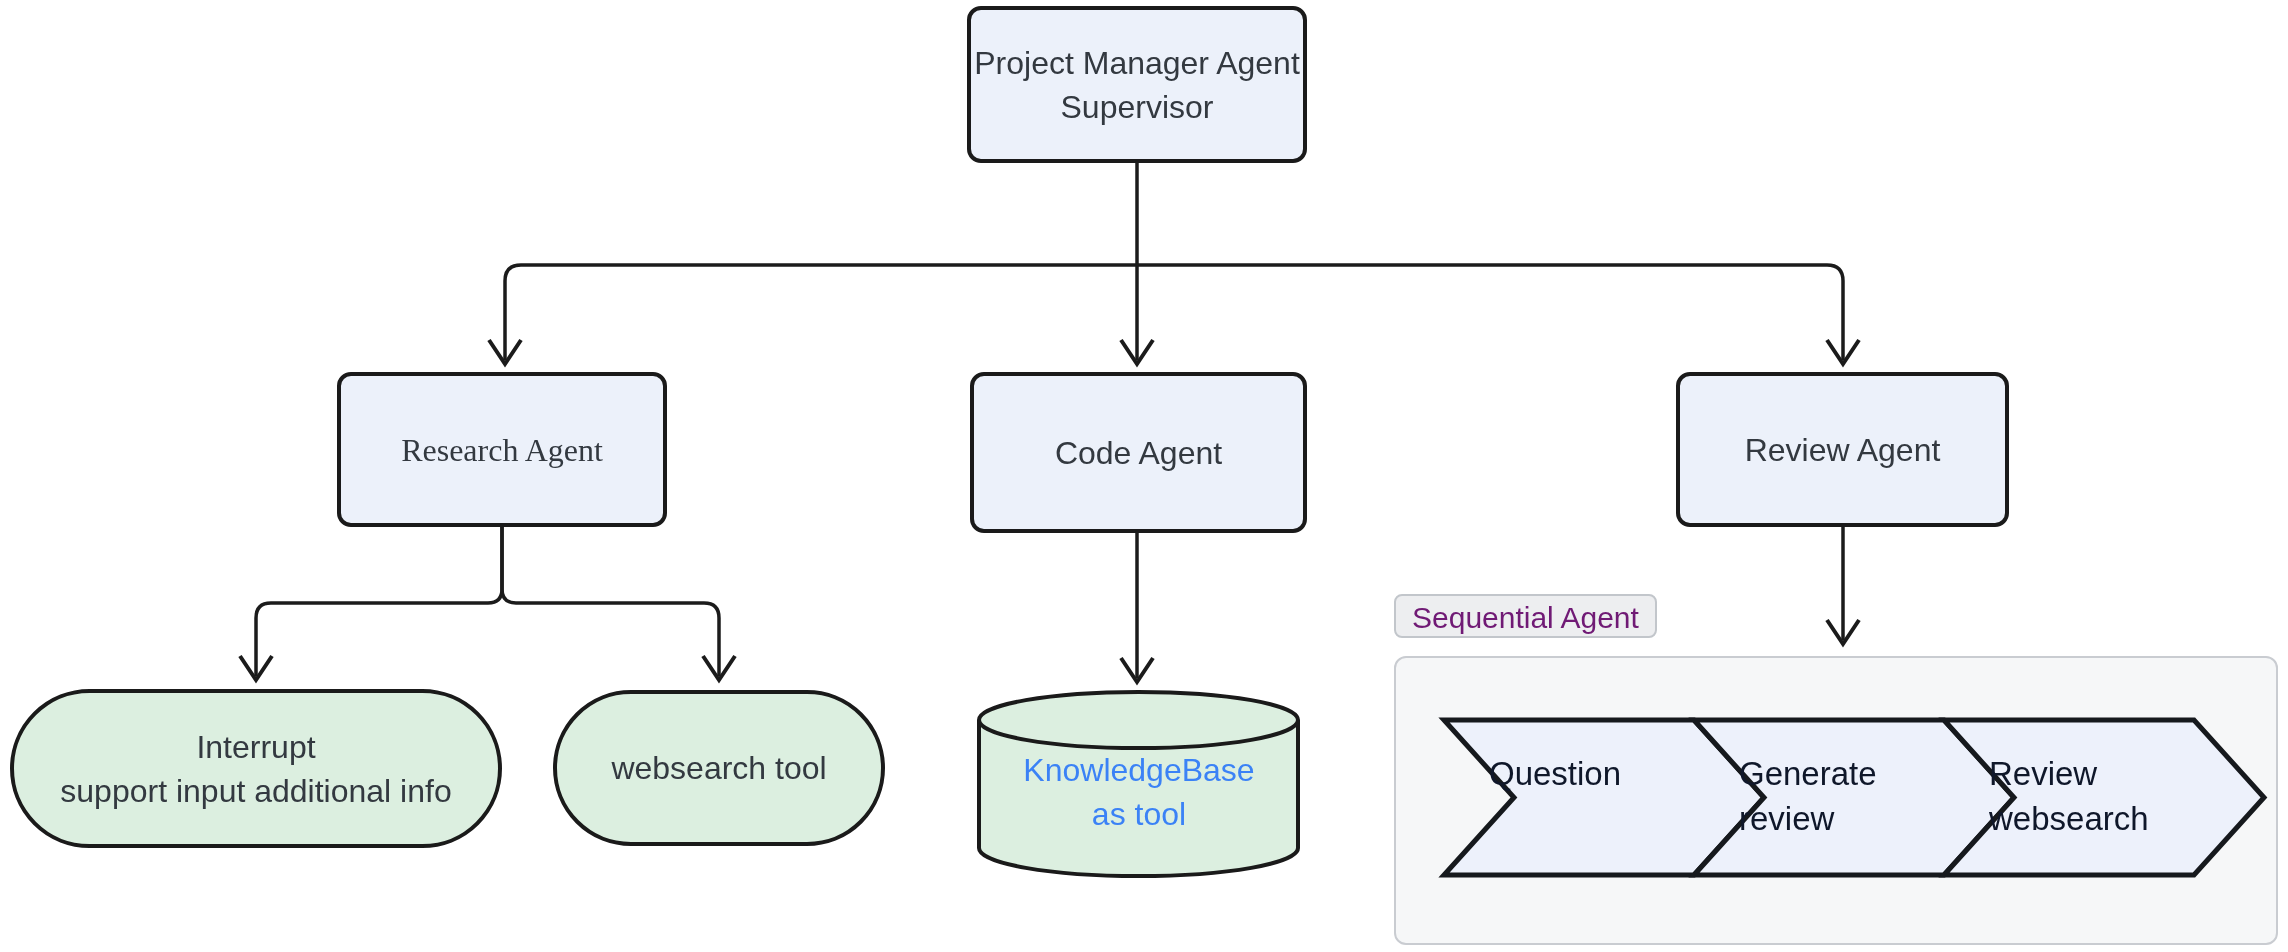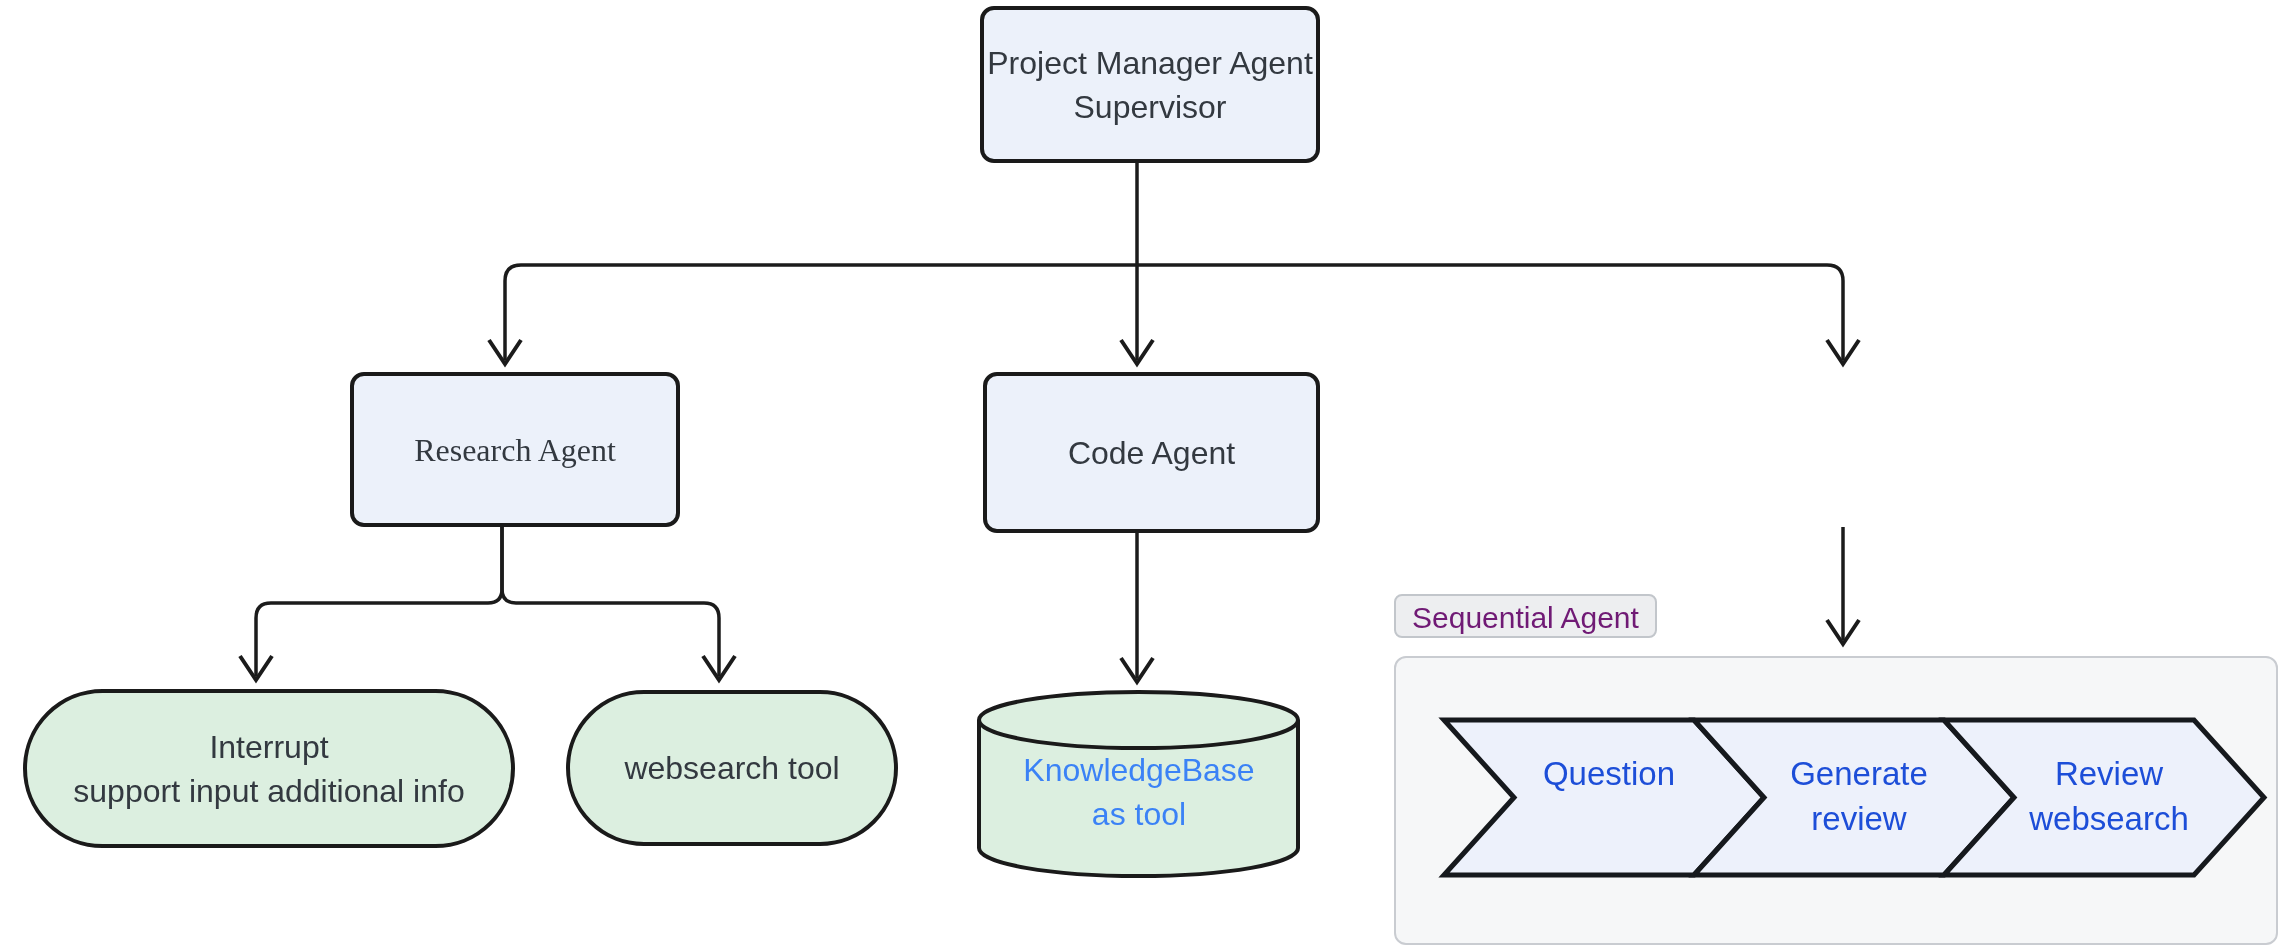--- a/index.html
+++ b/index.html
@@ -22,21 +22,20 @@
     border: 4px solid #1a1a1a;
     display: flex;
     flex-direction: column;
     align-items: center;
     justify-content: center;
     text-align: center;
     color: #333940;
     font-size: 32px;
     line-height: 44px;
     z-index: 3;
-    margin-left: 13px;
   }
   .node-blue { background: #ECF1FA; border-radius: 14px; }
   .node-green { background: #DCEFE0; }
   .stadium { border-radius: 90px; }
   .subgraph {
     position: absolute;
     left: 1394px; top: 656px;
     width: 884px; height: 289px;
     box-sizing: border-box;
     background: #F6F7F8;
@@ -62,22 +61,22 @@
     text-align: center;
     color: #3b82f6;
     font-size: 32px;
     line-height: 44px;
     z-index: 4;
   }
   .chev-label {
     position: absolute;
     width: 240px;
     top: 751px;
-    text-align: center;
-    color: #1d4ed8;
+    text-align: left;
+    color: #0f172a;
     font-size: 33px;
     line-height: 45px;
     z-index: 4;
   }
   svg .edge {
     fill: none;
     stroke: #1B1B1B;
     stroke-width: 3.5;
   }
   svg .arrowhead {
@@ -145,20 +144,23 @@
   </div>
 
   <div class="node node-blue" style="left:337px; top:372px; width:330px; height:155px;font-family:Liberation Serif, serif;">
     <span>Research Agent</span>
   </div>
 
   <div class="node node-blue" style="left:970px; top:372px; width:337px; height:161px;">
     <span>Code Agent</span>
   </div>
 
+  <div class="node node-blue" style="left:1676px; top:372px; width:333px; height:155px;">
+    <span>Review Agent</span>
+  </div>
 
   <div class="node node-green stadium" style="left:10px; top:689px; width:492px; height:159px;">
     <span>Interrupt</span>
     <span>support input additional info</span>
   </div>
 
   <div class="node node-green stadium" style="left:553px; top:690px; width:332px; height:156px;">
     <span>websearch tool</span>
   </div>
 

